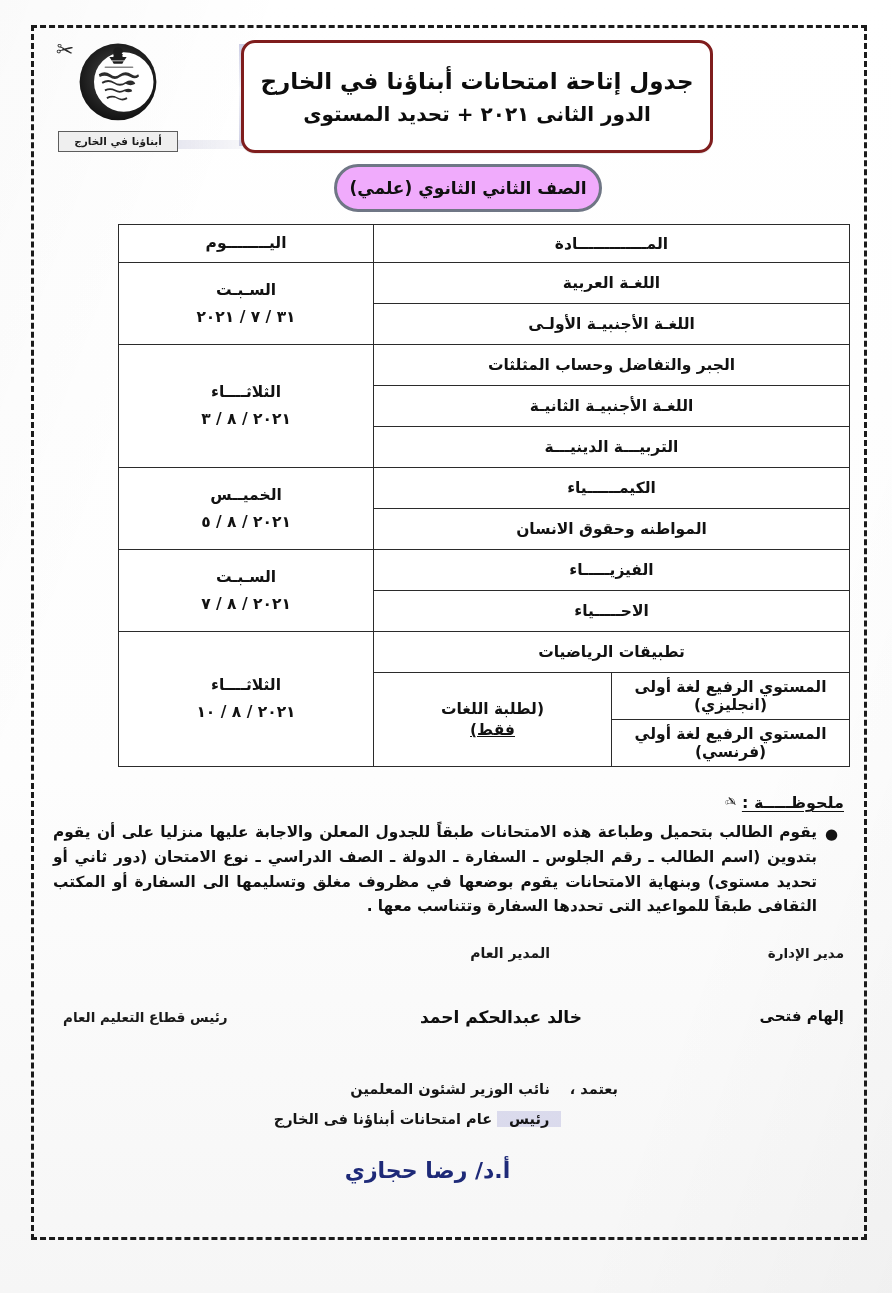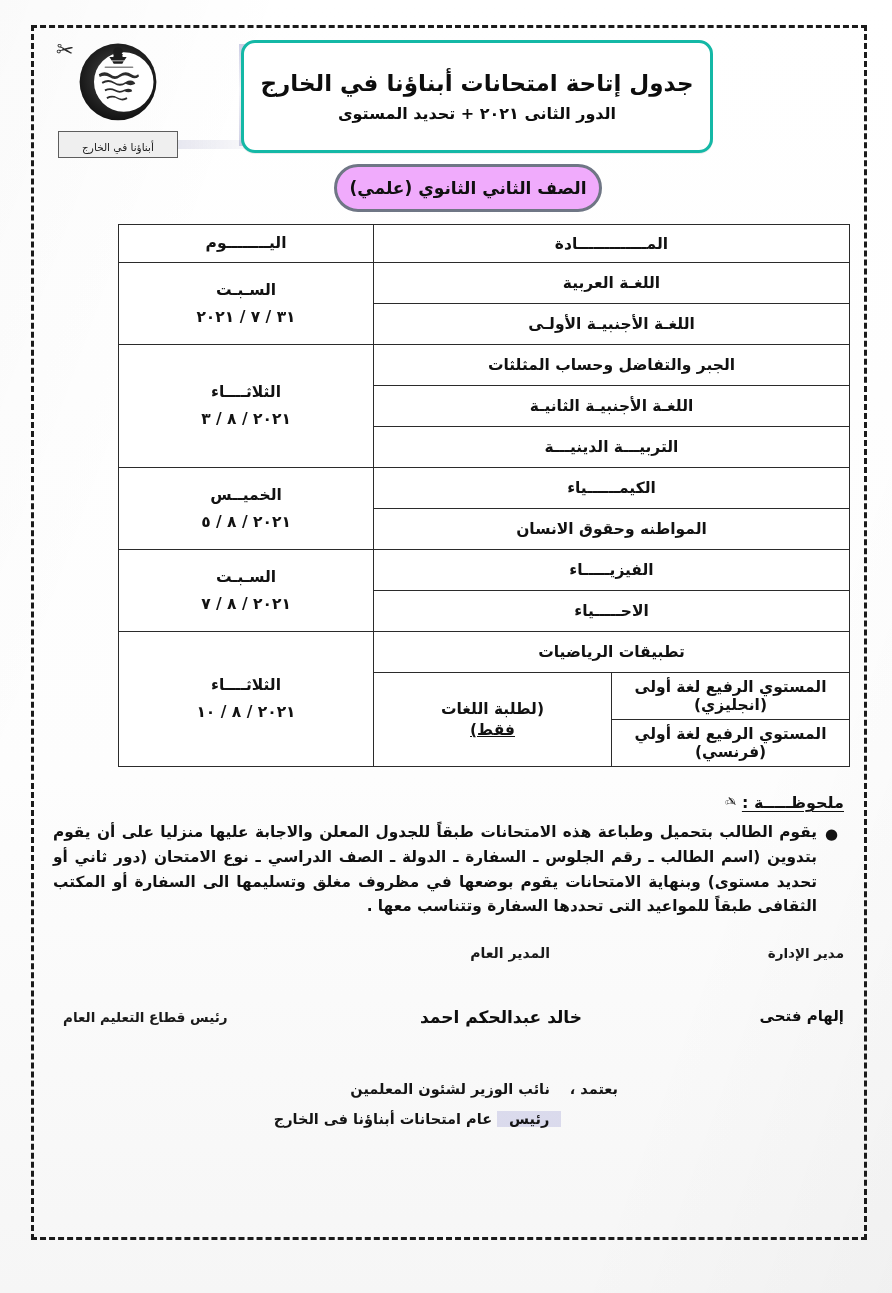--- a/index.html
+++ b/index.html
@@ -67,39 +67,39 @@
   .header {
     position: relative;
     height: 132px;
   }
   .title-box {
     position: absolute;
     right: 137px;
     top: 12px;
     width: 466px;
     height: 107px;
-    border: 3px solid #14b8a6;
+    border: 3px solid #7f1d1d;
     border-radius: 14px;
     background: #ffffff;
     box-shadow: 0 1px 0 rgba(0,0,0,0.08);
     display: flex;
     flex-direction: column;
     align-items: center;
     justify-content: center;
     gap: 8px;
   }
   .title-line1 {
     font-size: 23px;
     font-weight: bold;
     letter-spacing: 0px;
     color: #0d0d0d;
     white-space: nowrap;
   }
   .title-line2 {
-    font-size: 16px;
+    font-size: 20px;
     font-weight: bold;
     color: #0d0d0d;
     white-space: nowrap;
   }
   .scan-smudge {
     position: absolute;
     right: 595px;
     top: 16px;
     width: 16px;
     height: 102px;
@@ -131,23 +131,23 @@
     height: 96px;
     margin: 0 auto;
     position: relative;
   }
   .logo-badge {
     margin: 3px auto 0;
     width: 118px;
     border: 1px solid #5d5d5d;
     background: #efefef;
     font-size: 10.5px;
-    font-weight: normal;
+    font-weight: bold;
     letter-spacing: 1.1px;
-    padding: 9px 0 4px;
+    padding: 3px 0 4px;
     color: #1a1a1a;
   }
 
   
   .grade-pill-row {
     position: relative;
     height: 62px;
   }
   .grade-pill {
     position: absolute;
@@ -517,16 +517,19 @@
     </div>
 
     <div class="approval">
       <div class="appr-line1">
         <span class="appr-word">بعتمد ،</span>
         <span class="appr-role">نائب الوزير لشئون المعلمين</span>
       </div>
       <div class="appr-line2">
         <span class="highlight">رئيس</span><span> عام امتحانات أبناؤنا فى الخارج</span>
       </div>
+      <div class="appr-name">
+        <span class="pen">أ.د/ رضا حجازي</span>
+      </div>
     </div>
 
   </div>
 </div>
 
 </body></html>

